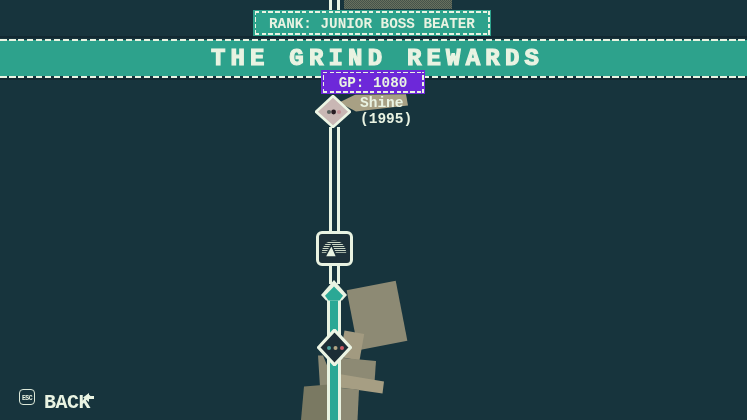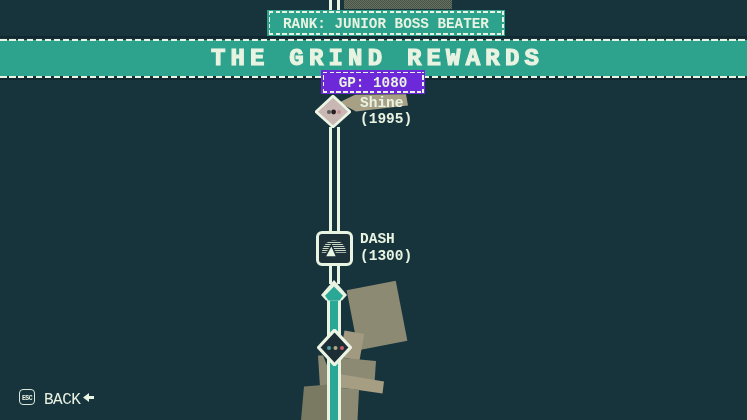--- a/index.html
+++ b/index.html
@@ -73,43 +73,41 @@
     <circle cx="25" cy="19" r="2" fill="#cc5a66"></circle>
   </svg>
 
   <div class="abs" style="left:0;top:40px;width:747px;height:35.5px;background:#2da28c"></div>
   <div class="abs" style="left:0;top:36.2px;width:747px;height:2.3px;background:#122831"></div>
   <div class="abs" style="left:0;top:77.5px;width:747px;height:2px;background:#122831"></div>
   <div class="abs" style="left:0;top:38.5px;width:747px;height:2px;background:repeating-linear-gradient(90deg,#e9f3e2 0 6.5px,transparent 6.5px 9px)"></div>
   <div class="abs" style="left:0;top:75.5px;width:747px;height:2px;background:repeating-linear-gradient(90deg,#e9f3e2 0 6.5px,transparent 6.5px 9px)"></div>
   <div class="abs cream" style="left:4px;top:45px;width:747px;text-align:center;font-size:24px;font-weight:bold;letter-spacing:5.2px;-webkit-text-stroke:1.2px #e9f3e2">THE GRIND REWARDS</div>
 
-  <div class="abs" style="left:267px;top:9.5px;width:238px;height:26.5px;background:#2da28c">
+  <div class="abs" style="left:253px;top:9.5px;width:238px;height:26.5px;background:#2da28c">
     <div class="dh" style="left:1.5px;right:1.5px;top:1.5px"></div>
     <div class="dh" style="left:1.5px;right:1.5px;bottom:1.5px"></div>
     <div class="dv" style="top:1.5px;bottom:1.5px;left:1.5px"></div>
     <div class="dv" style="top:1.5px;bottom:1.5px;right:1.5px"></div>
     <div class="abs cream" style="left:0;top:6px;width:100%;text-align:center;font-size:14.3px;font-weight:bold">RANK: JUNIOR BOSS BEATER</div>
   </div>
 
   <div class="abs" style="left:321px;top:70px;width:104px;height:24px;background:#6d28d9">
     <div class="dh" style="left:1.5px;right:1.5px;top:1.5px"></div>
     <div class="dh" style="left:1.5px;right:1.5px;bottom:1.5px"></div>
     <div class="dv" style="top:1.5px;bottom:1.5px;left:1.5px"></div>
     <div class="dv" style="top:1.5px;bottom:1.5px;right:1.5px"></div>
     <div class="abs cream" style="left:0;top:5px;width:100%;text-align:center;font-size:14.3px;font-weight:bold">GP: 1080</div>
   </div>
 
   <div class="abs lbl cream" style="left:360px;top:95px;line-height:16px">Shine
 (1995)</div>
-  <div class="abs lbl cream" style="left:360px;top:231px">DASH
-(1300)</div>
 
   <div class="abs" style="left:19px;top:389px;width:16px;height:15.5px;box-sizing:border-box;border:1.6px solid #dce8d8;border-radius:4px">
     <svg style="position:absolute;left:0.5px;top:2.5px" width="12" height="9" viewBox="0 0 12 9">
         <text x="6" y="7" text-anchor="middle" font-size="6.5" font-weight="bold" fill="#e9f3e2" font-family="Liberation Mono, monospace" letter-spacing="-0.5">ESC</text>
       </svg>
   </div>
-  <div class="abs cream" style="left:43.5px;top:391px;font-size:16px;font-weight:normal;letter-spacing:-0.5px">BACK</div>
+  <div class="abs cream" style="left:43.5px;top:391px;font-size:20px;font-weight:bold;letter-spacing:-0.5px">BACK</div>
   <svg class="abs" style="left:83px;top:393px" width="12" height="9" viewBox="0 0 12 9">
     <polygon points="0,4.5 6,0 6,3 11,3 11,6 6,6 6,9" fill="#e9f3e2"></polygon>
   </svg>
 </div>
 
 </body></html>

